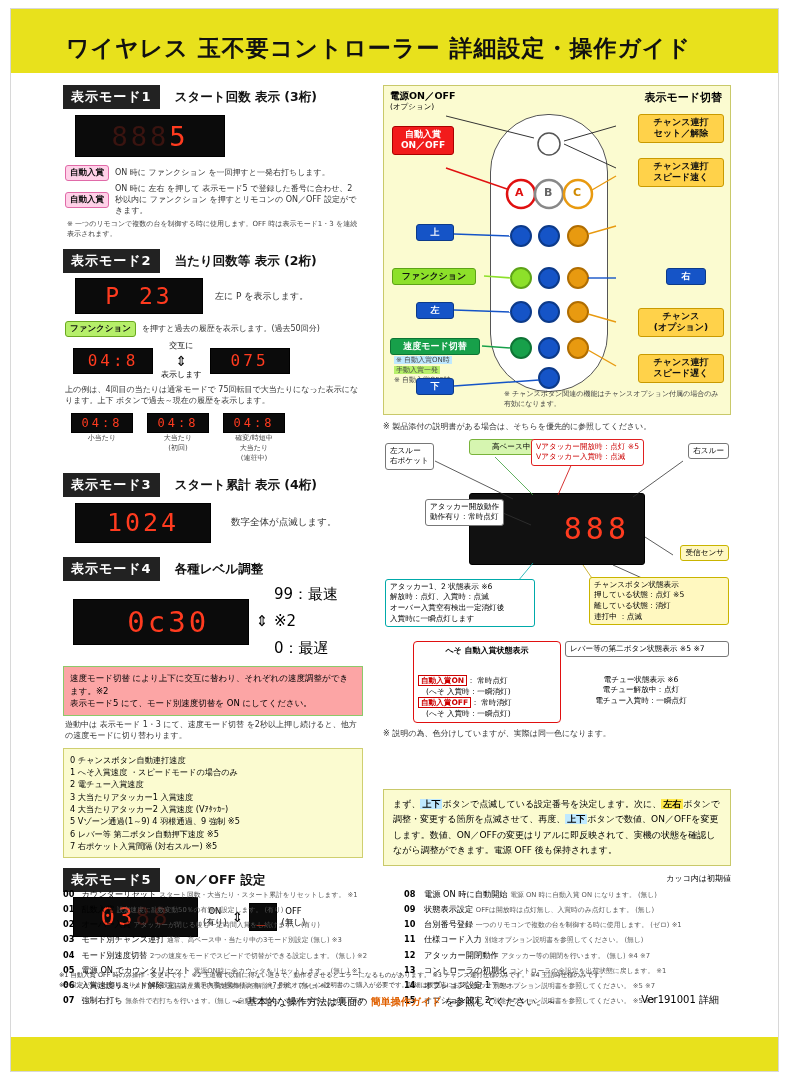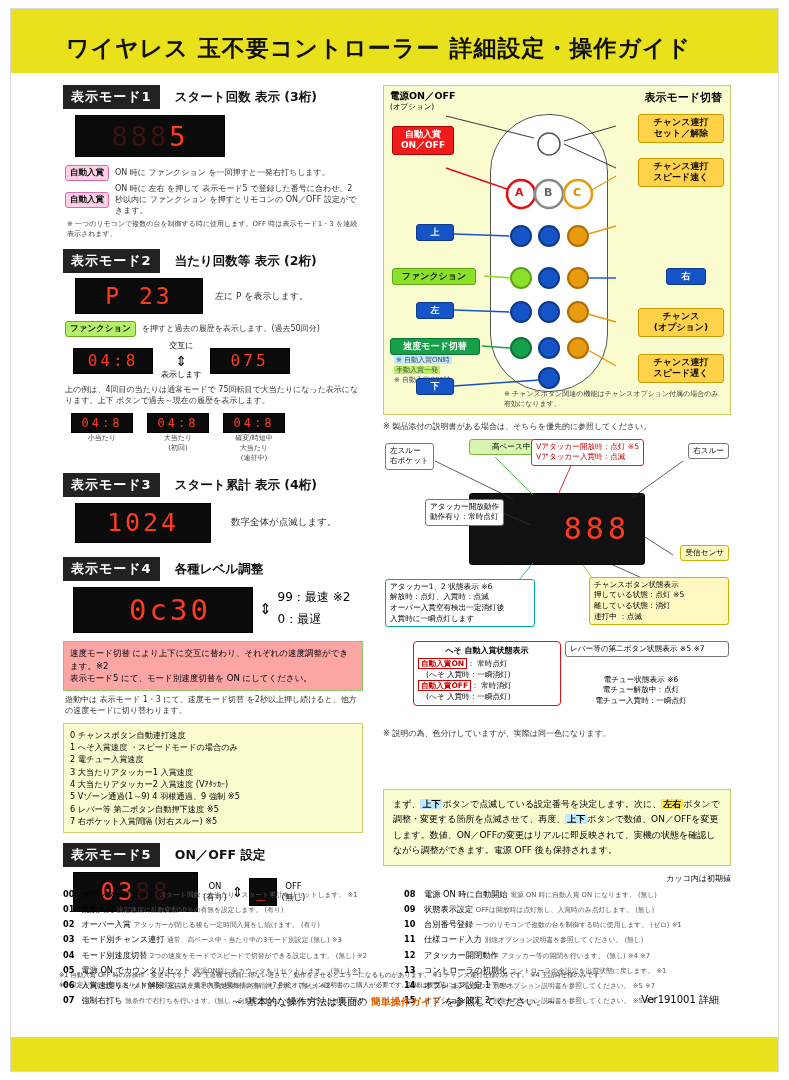--- a/index.html
+++ b/index.html
@@ -223,21 +223,21 @@
           <span class="note" style="font-size:9.5px">数字全体が点滅します。</span>
         </div>
       </div>
 
       <div class="blk">
         <span class="sec-hd">表示モード4</span>
         <span class="sec-sub">各種レベル調整</span>
         <div style="display:flex;align-items:center;gap:6px">
           <div class="lcd lcd4">0c30</div>
           <div style="font-size:15px">⇕</div>
-          <div style="font-size:12px;line-height:1.8">
+          <div style="font-size:15px;line-height:1.8">
             <div>99：最速 ※2</div>
             <div>0：最遅</div>
           </div>
         </div>
         <div class="greenbox" style="white-space:pre-line">速度モード切替 により上下に交互に替わり、それぞれの速度調整ができます。※2
 表示モード5 にて、モード別速度切替を ON にしてください。</div>
         <div class="note" style="margin:4px 2px">遊動中は 表示モード 1・3 にて、速度モード切替 を2秒以上押し続けると、他方の速度モードに切り替わります。</div>
         <div class="yellowbox lvl-list">
           <div>0  チャンスボタン自動連打速度</div>
           <div>1  へそ入賞速度        ・スピードモードの場合のみ</div>
@@ -380,21 +380,21 @@
 解放時：点灯、入賞時：点滅
 オーバー入賞空有検出一定消灯後
 入賞時に一瞬点灯します</div>
         <div class="cal y" style="right:2px;top:140px;white-space:pre-line;width:140px">チャンスボタン状態表示
 押している状態：点灯  ※5
 離している状態：消灯
 連打中      ：点滅</div>
         <div class="cal" style="right:2px;top:204px;width:164px">レバー等の第二ボタン状態表示 ※5 ※7</div>
 
         <div style="position:absolute;left:30px;top:204px;width:148px;border:1.5px solid #e01010;border-radius:4px;padding:3px 4px;background:#fff">
-          <div style="font-size:8px;font-weight:bold;text-align:center;margin-bottom:2px">へそ 自動入賞状態表示</div>
+          <div style="font-size:8px;font-weight:bold;text-align:center;margin-bottom:19px">へそ 自動入賞状態表示</div>
           <div style="font-size:7.6px;line-height:1.45">
             <div><span style="color:#c00;font-weight:bold;border:1px solid #c00;padding:0 2px">自動入賞ON</span><span>：  常時点灯</span></div>
             <div style="padding-left:8px">(へそ 入賞時：一瞬消灯)</div>
             <div><span style="color:#c00;font-weight:bold;border:1px solid #c00;padding:0 2px">自動入賞OFF</span><span>：  常時消灯</span></div>
             <div style="padding-left:8px">(へそ 入賞時：一瞬点灯)</div>
           </div>
         </div>
         <div class="cal" style="right:24px;top:236px;white-space:pre-line;width:132px;text-align:center;border:none">電チュー状態表示 ※6
 電チュー解放中：点灯
 電チュー入賞時：一瞬点灯</div>

